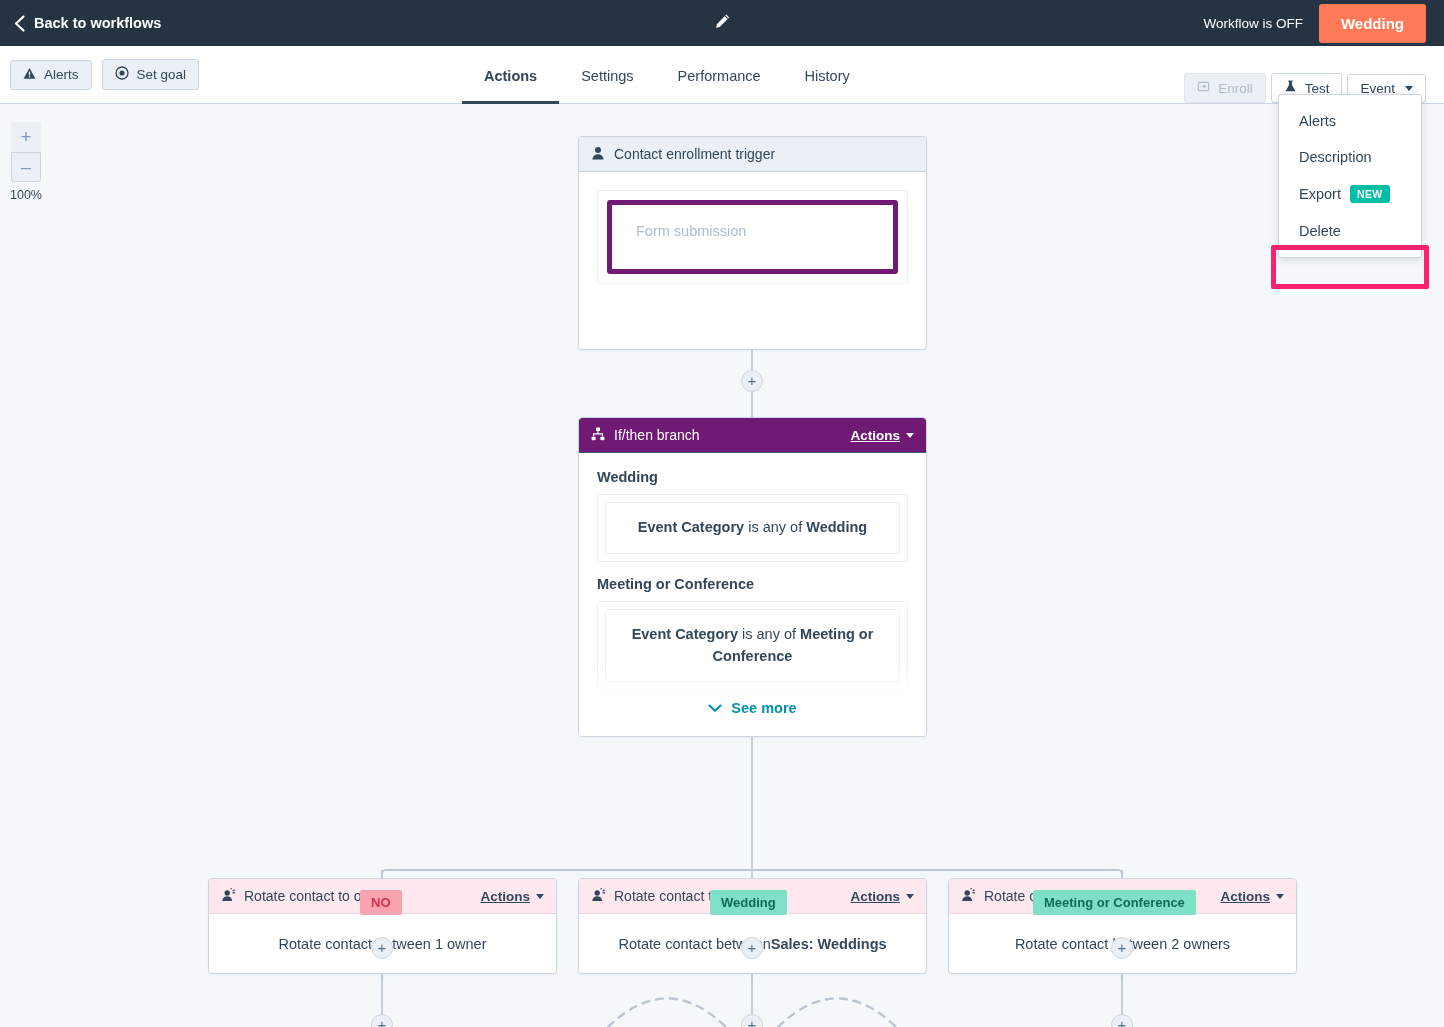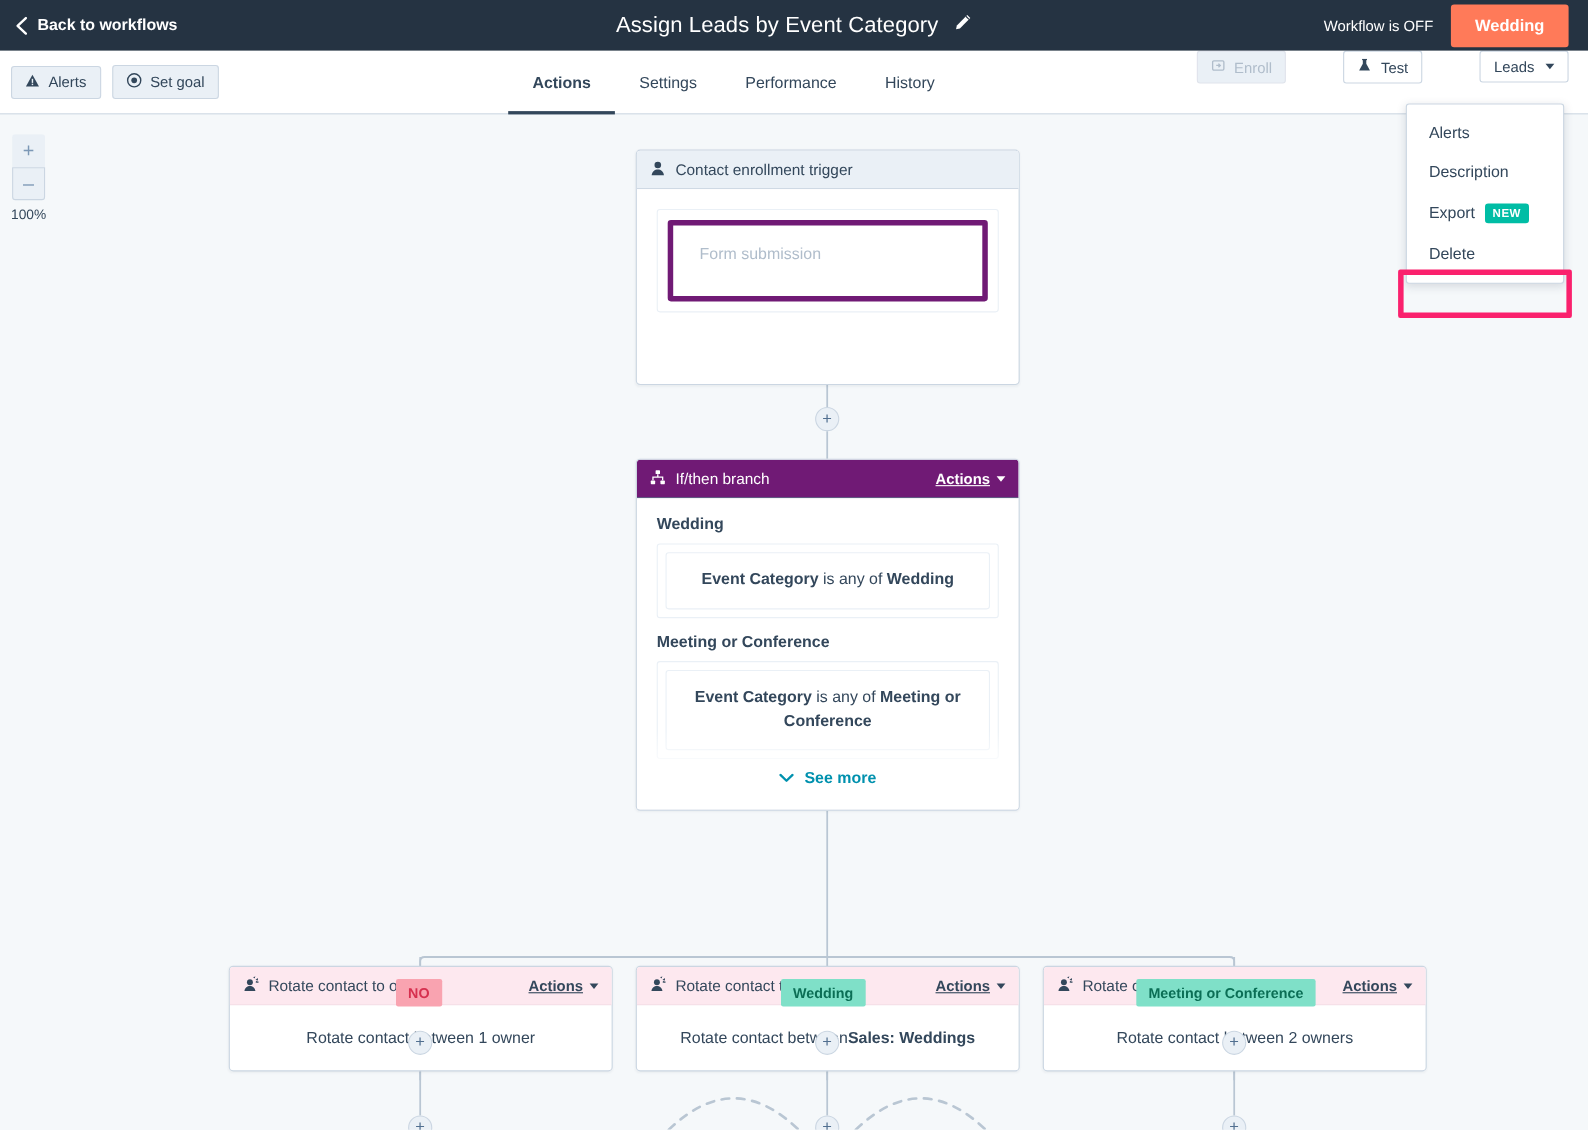--- a/index.html
+++ b/index.html
@@ -79,27 +79,27 @@
   .tab {
     font-size: 14.5px; color: #33475B;
     padding: 0 22px 17px 22px;
     cursor: pointer; white-space: nowrap;
     border-bottom: 3px solid transparent;
     margin-bottom: -1px;
   }
   .tab.active { font-weight: 700; color: #33475B; border-bottom-color: #33475B; }
   .subbar-right {
     position: absolute; right: 18px; top: 0; height: 57px;
-    display: flex; align-items: flex-start; gap: 24px;
+    display: flex; align-items: flex-end; gap: 5px;
   }
   .pill-btn.disabled {
     background: #EAF0F6; border-color: #DFE3EB;
     color: #B0BDCB; cursor: default;
   }
-  .pill-btn.white { background: #ffffff; margin-left: 28px; }
+  .pill-btn.white { background: #ffffff; }
   .caret-down {
     width: 0; height: 0; display: inline-block;
     border-left: 4px solid transparent;
     border-right: 4px solid transparent;
     border-top: 5px solid #33475B;
     margin-left: 2px;
   }
 
   
   .dropdown {
@@ -280,21 +280,20 @@
   <div class="back-link">
     <span>
       <svg class="back-chevron" width="11" height="17" viewBox="0 0 11 17">
         <path d="M9.5 1.5 L2 8.5 L9.5 15.5" fill="none" stroke="#ffffff" stroke-width="2.2" stroke-linecap="round" stroke-linejoin="round"></path>
       </svg>
     </span>
     <span>Back to workflows</span>
   </div>
 
   <div class="wf-title-wrap">
-    <span class="wf-title">Assign Leads by Event Category</span>
     <span class="pencil-btn">
       <svg width="17" height="17" viewBox="0 0 17 17">
         <path d="M12.3 1.6 L15.1 4.4 L5.6 13.9 L2.1 14.7 L2.9 11.2 Z" fill="#ffffff"></path>
         <path d="M11.1 2.8 L13.9 5.6" stroke="#253342" stroke-width="1.1" fill="none"></path>
       </svg>
     </span>
   </div>
 
   <div class="topbar-right">
     <span class="wf-status">Workflow is OFF</span>
@@ -349,21 +348,21 @@
       <span>
         <svg width="13" height="13" viewBox="0 0 14 14">
           <path d="M5.3 1.2 L8.7 1.2 L8.7 5.3 L12.3 12 L1.7 12 L5.3 5.3 Z" fill="#33475B"></path>
           <rect x="4.6" y="0.6" width="4.8" height="1.2" fill="#33475B"></rect>
         </svg>
       </span>
       <span>Test</span>
     </div>
 
     <div class="pill-btn white">
-      <span>Leads</span>
+      <span>Event</span>
       <span class="caret-down"></span>
     </div>
   </div>
 </div>
 
 <div class="dropdown">
   <div class="dd-item">Alerts</div>
   <div class="dd-item">Description</div>
   <div class="dd-item">
     <span>Export</span>

